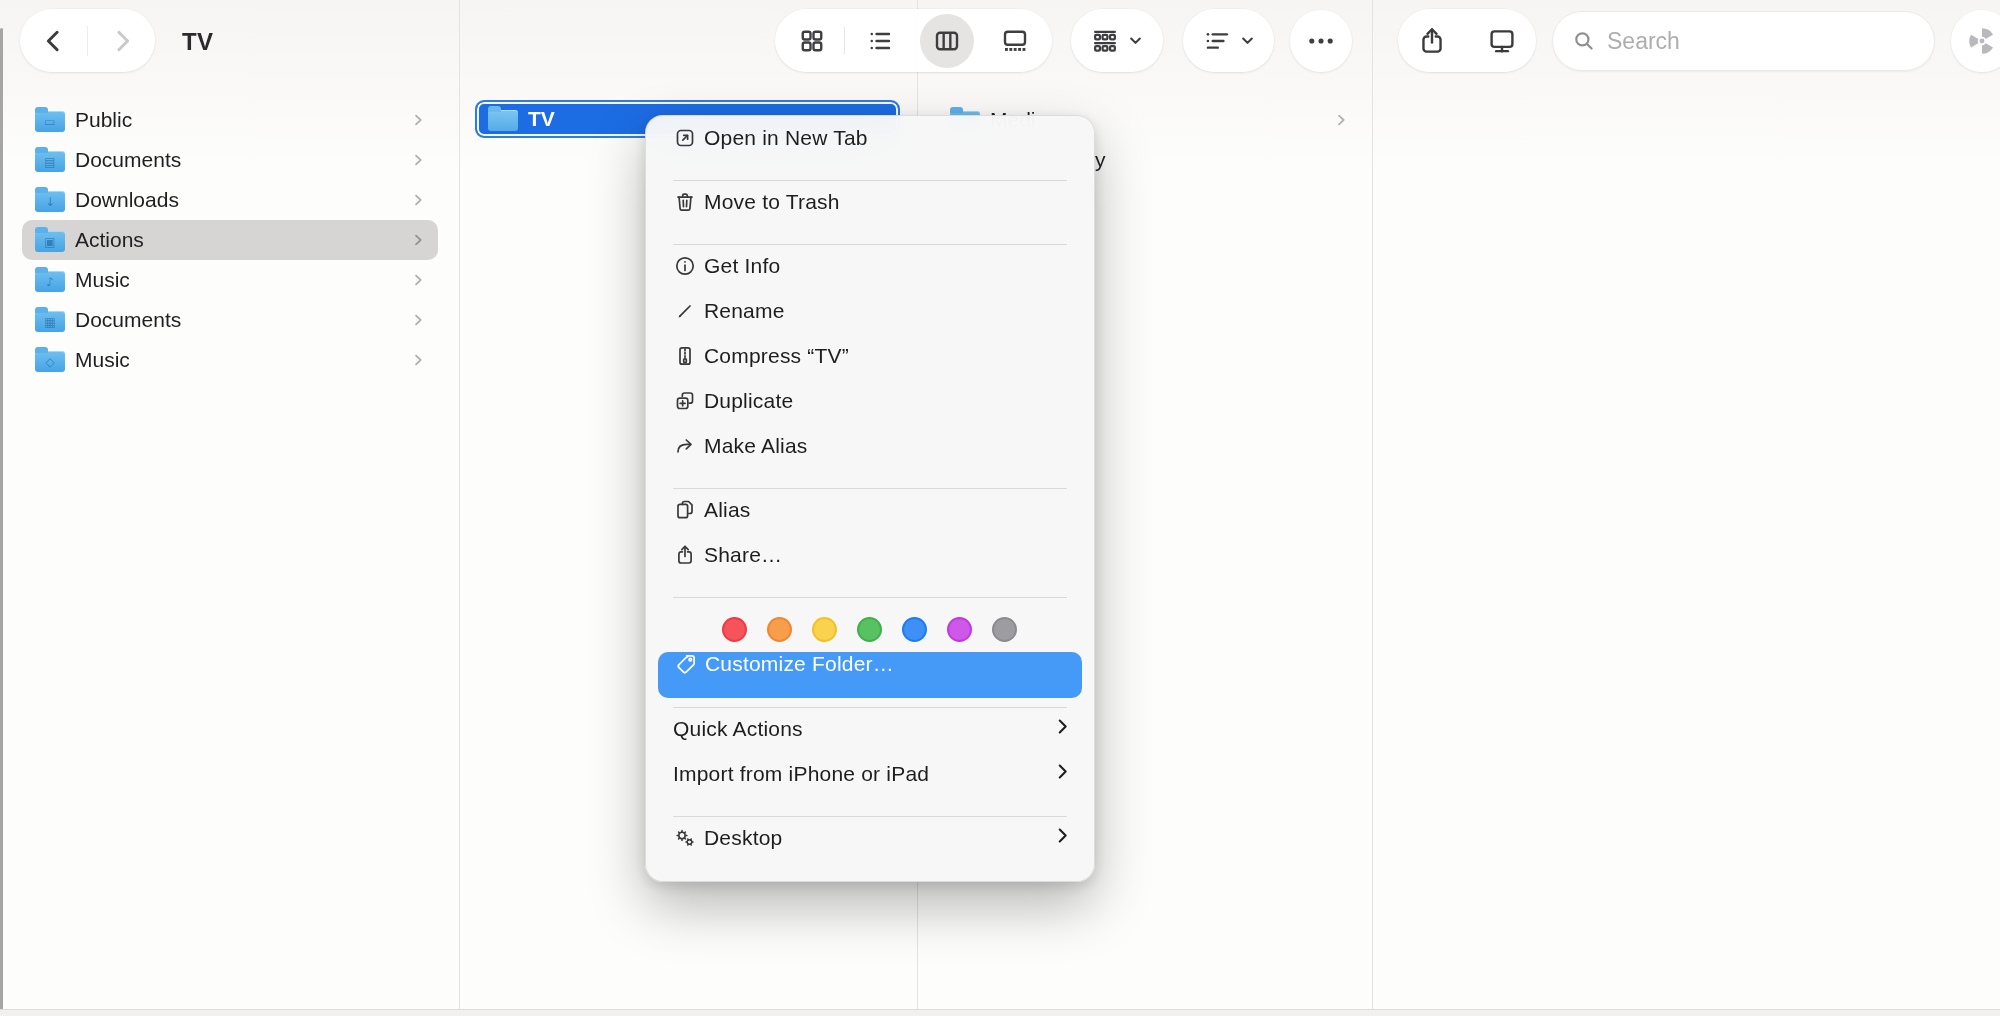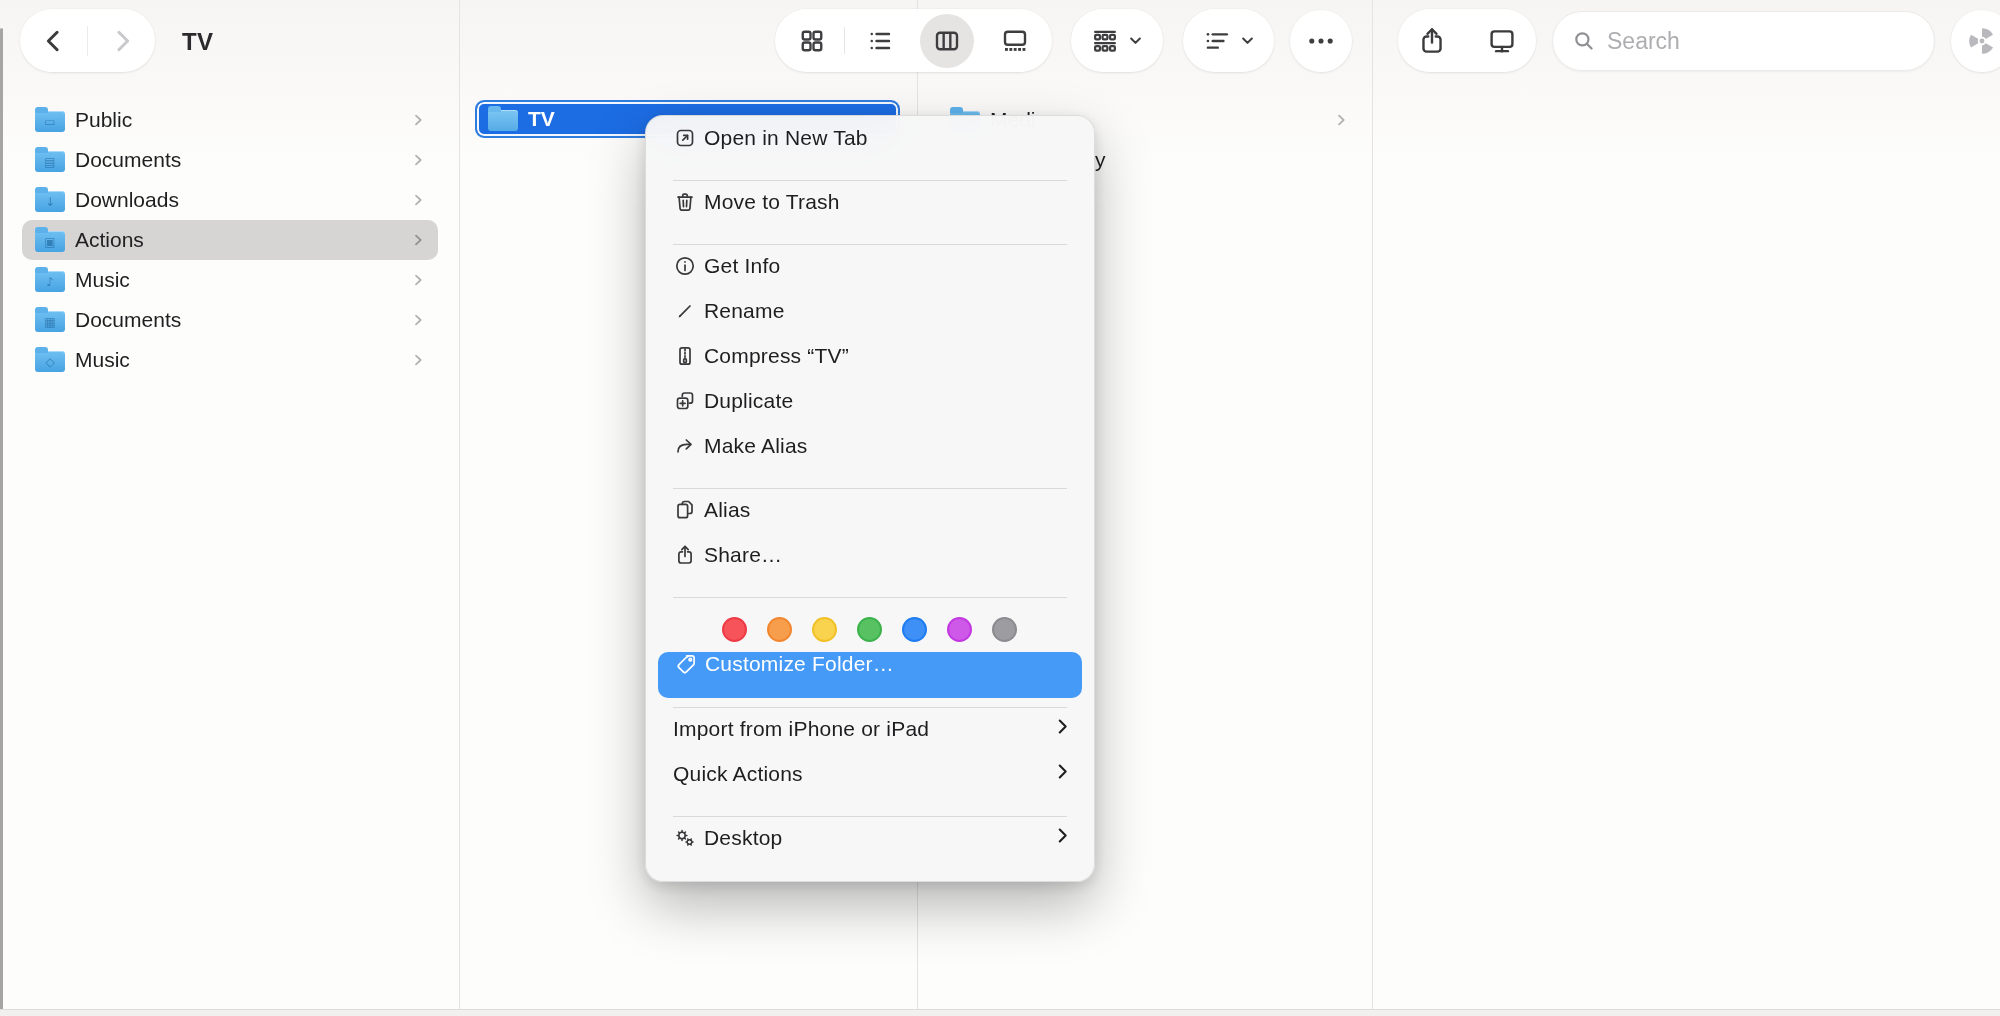--- a/index.html
+++ b/index.html
@@ -496,30 +496,30 @@
       <svg width="24" height="24" viewBox="0 0 24 24" fill="none" stroke="currentColor" stroke-width="1.7" stroke-linejoin="round">
           <path d="M12.7 3.9h5.2a2.2 2.2 0 0 1 2.2 2.2v5.2a2.2 2.2 0 0 1-.65 1.56l-7.1 7.1a2.2 2.2 0 0 1-3.1 0l-4.25-4.25a2.2 2.2 0 0 1 0-3.1l7.1-7.1a2.2 2.2 0 0 1 1.58-.63z"></path>
           <circle cx="16.3" cy="7.7" r="1.25"></circle>
         </svg>
     </span>
     <span class="mlabel">Customize Folder…</span>
   </div>
   <div class="msep"></div>
 
   <div class="mi no-ico">
-    <span class="mlabel">Import from iPhone or iPad</span>
+    <span class="mlabel">Quick Actions</span>
     <span class="spacer"></span>
     <span>
       <svg width="19" height="19" viewBox="0 0 24 24" fill="none" stroke="#1e1e20" stroke-width="2.6" stroke-linecap="round" stroke-linejoin="round">
           <path d="M8.5 4.5 16 12l-7.5 7.5"></path>
         </svg>
     </span>
   </div>
   <div class="mi no-ico">
-    <span class="mlabel">Quick Actions</span>
+    <span class="mlabel">Import from iPhone or iPad</span>
     <span class="spacer"></span>
     <span>
       <svg width="19" height="19" viewBox="0 0 24 24" fill="none" stroke="#1e1e20" stroke-width="2.6" stroke-linecap="round" stroke-linejoin="round">
           <path d="M8.5 4.5 16 12l-7.5 7.5"></path>
         </svg>
     </span>
   </div>
   <div class="msep"></div>
 
   <div class="mi">

